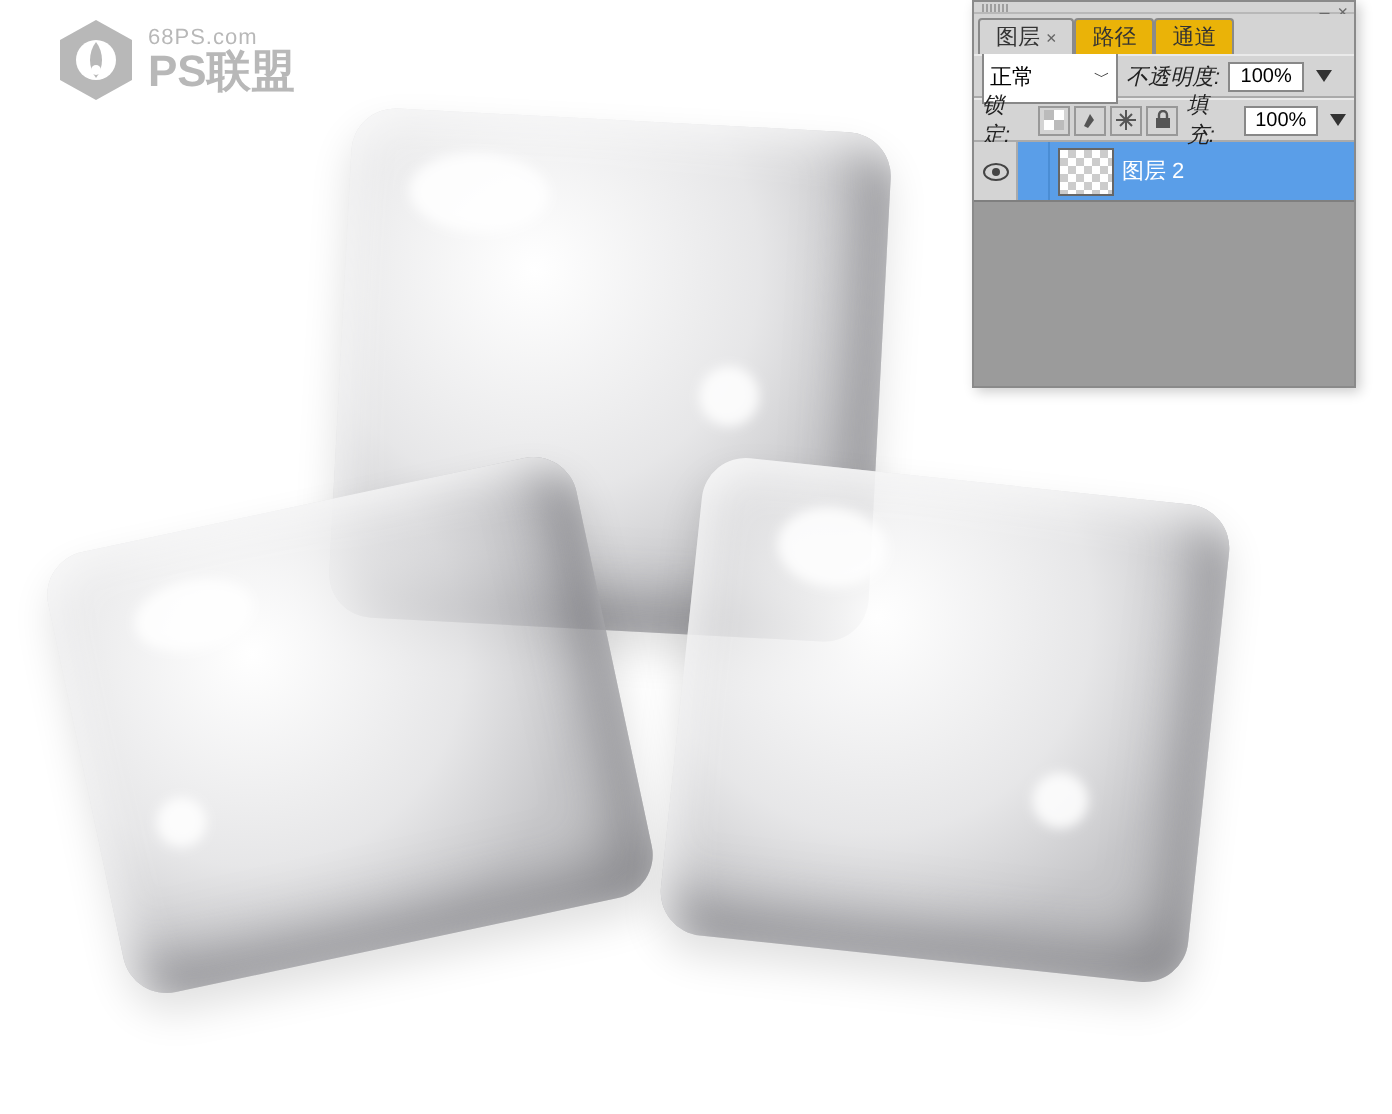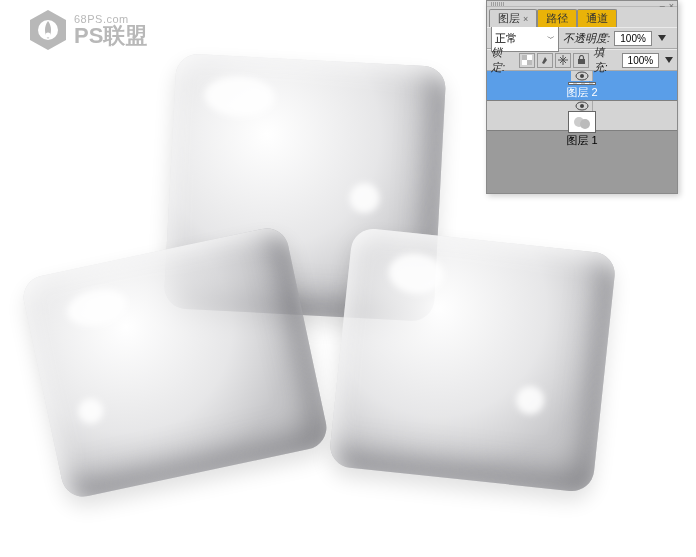--- a/index.html
+++ b/index.html
@@ -195,21 +195,20 @@
 .layers {
   background: #9b9b9b;
   min-height: 122px;
 }
 .layer {
   display: flex;
   align-items: center;
   height: 30px;
   border-bottom: 1px solid #7f7f7f;
   background: #d4d4d4;
-  flex-direction: column;
 }
 .layer.selected {
   background: #5a9ee8;
   color: #fff;
 }
 .vis-col {
   width: 22px;
   height: 100%;
   display: flex;
   align-items: center;
@@ -378,34 +377,17 @@
         <svg class="eye" viewBox="0 0 14 10">
             <ellipse cx="7" cy="5" rx="6" ry="4" fill="none" stroke="#444" stroke-width="1"></ellipse>
             <circle cx="7" cy="5" r="2" fill="#444"></circle>
           </svg>
       </div>
       <div class="link-col"></div>
       <div class="thumb checker"></div>
       <div class="layer-name">图层 2</div>
     </div>
 
-    <div class="layer">
-      <div class="vis-col">
-        <svg class="eye" viewBox="0 0 14 10">
-            <ellipse cx="7" cy="5" rx="6" ry="4" fill="none" stroke="#444" stroke-width="1"></ellipse>
-            <circle cx="7" cy="5" r="2" fill="#444"></circle>
-          </svg>
-      </div>
-      <div class="link-col"></div>
-      <div class="thumb">
-        <svg width="24" height="20" viewBox="0 0 24 20">
-            <rect width="24" height="20" fill="#fff"></rect>
-            <circle cx="9" cy="10" r="5" fill="#ccc"></circle>
-            <circle cx="15" cy="12" r="5" fill="#bbb"></circle>
-          </svg>
-      </div>
-      <div class="layer-name">图层 1</div>
-    </div>
 
 
     <div class="layers-empty"></div>
   </div>
 </div>
 
 </body></html>

